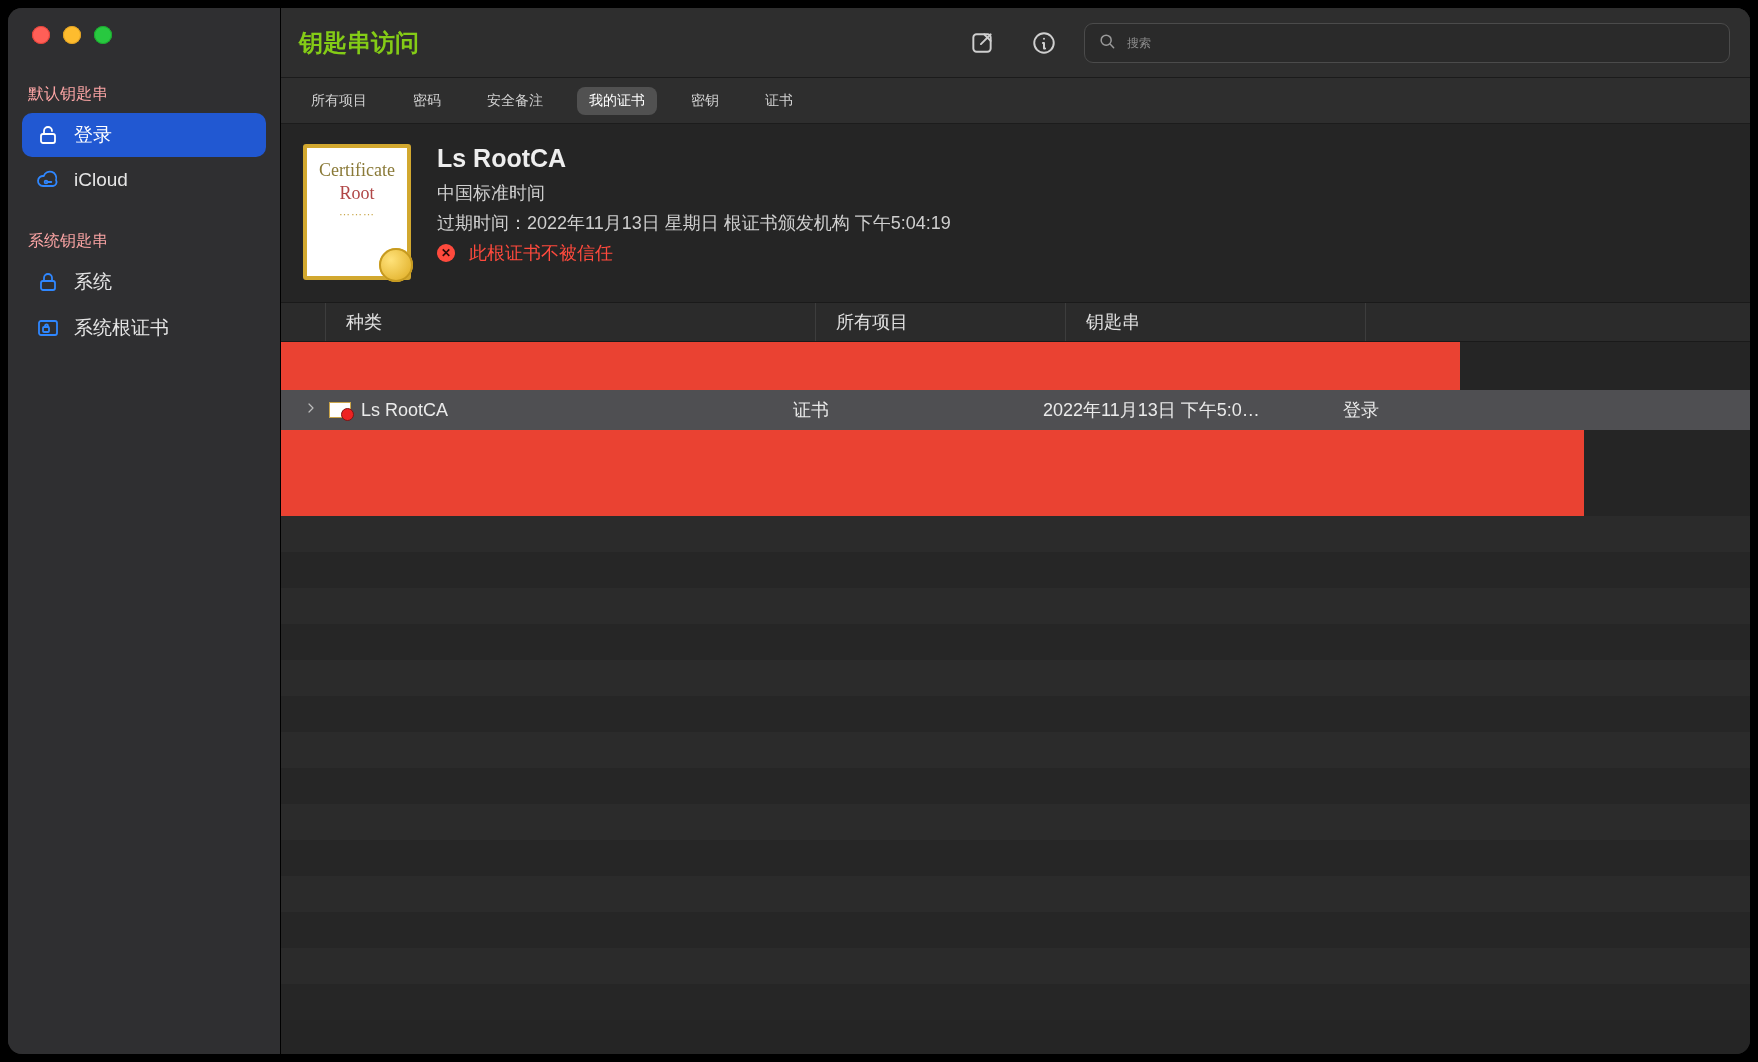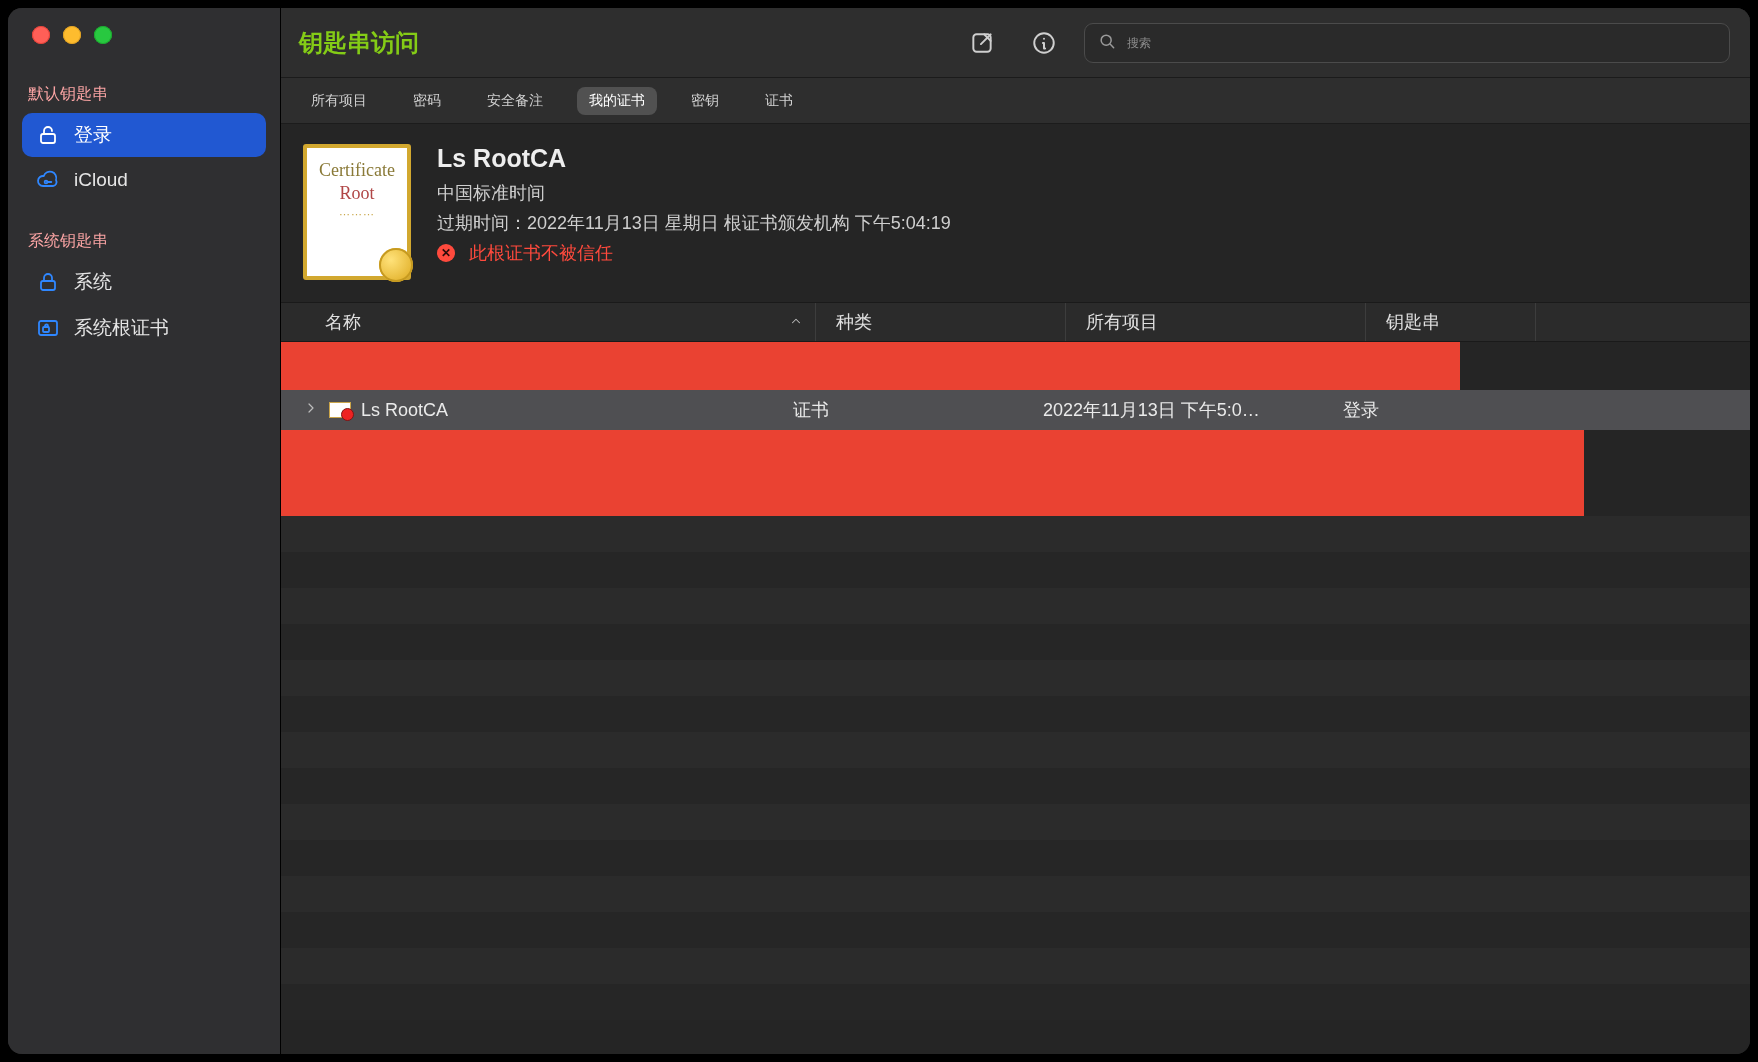--- a/index.html
+++ b/index.html
@@ -227,28 +227,20 @@
         <div class="sub">中国标准时间</div>
         <div class="sub">过期时间：2022年11月13日 星期日 根证书颁发机构 下午5:04:19</div>
         <div class="trust">
           <span class="xcircle"></span>
           <span>此根证书不被信任</span>
         </div>
       </div>
     </div>
 
     <div class="thead">
-      <div class="th first">
-        <span>名称</span>
-        <span class="sort-caret">
-          <svg viewBox="0 0 24 24" width="14" height="14">
-              <path d="M6 15l6-6 6 6"></path>
-            </svg>
-        </span>
-      </div>
       <div class="th">
         <span>种类</span>
       </div>
       <div class="th">
         <span>所有项目</span>
       </div>
       <div class="th">
         <span>钥匙串</span>
       </div>
       <div class="th"></div>

